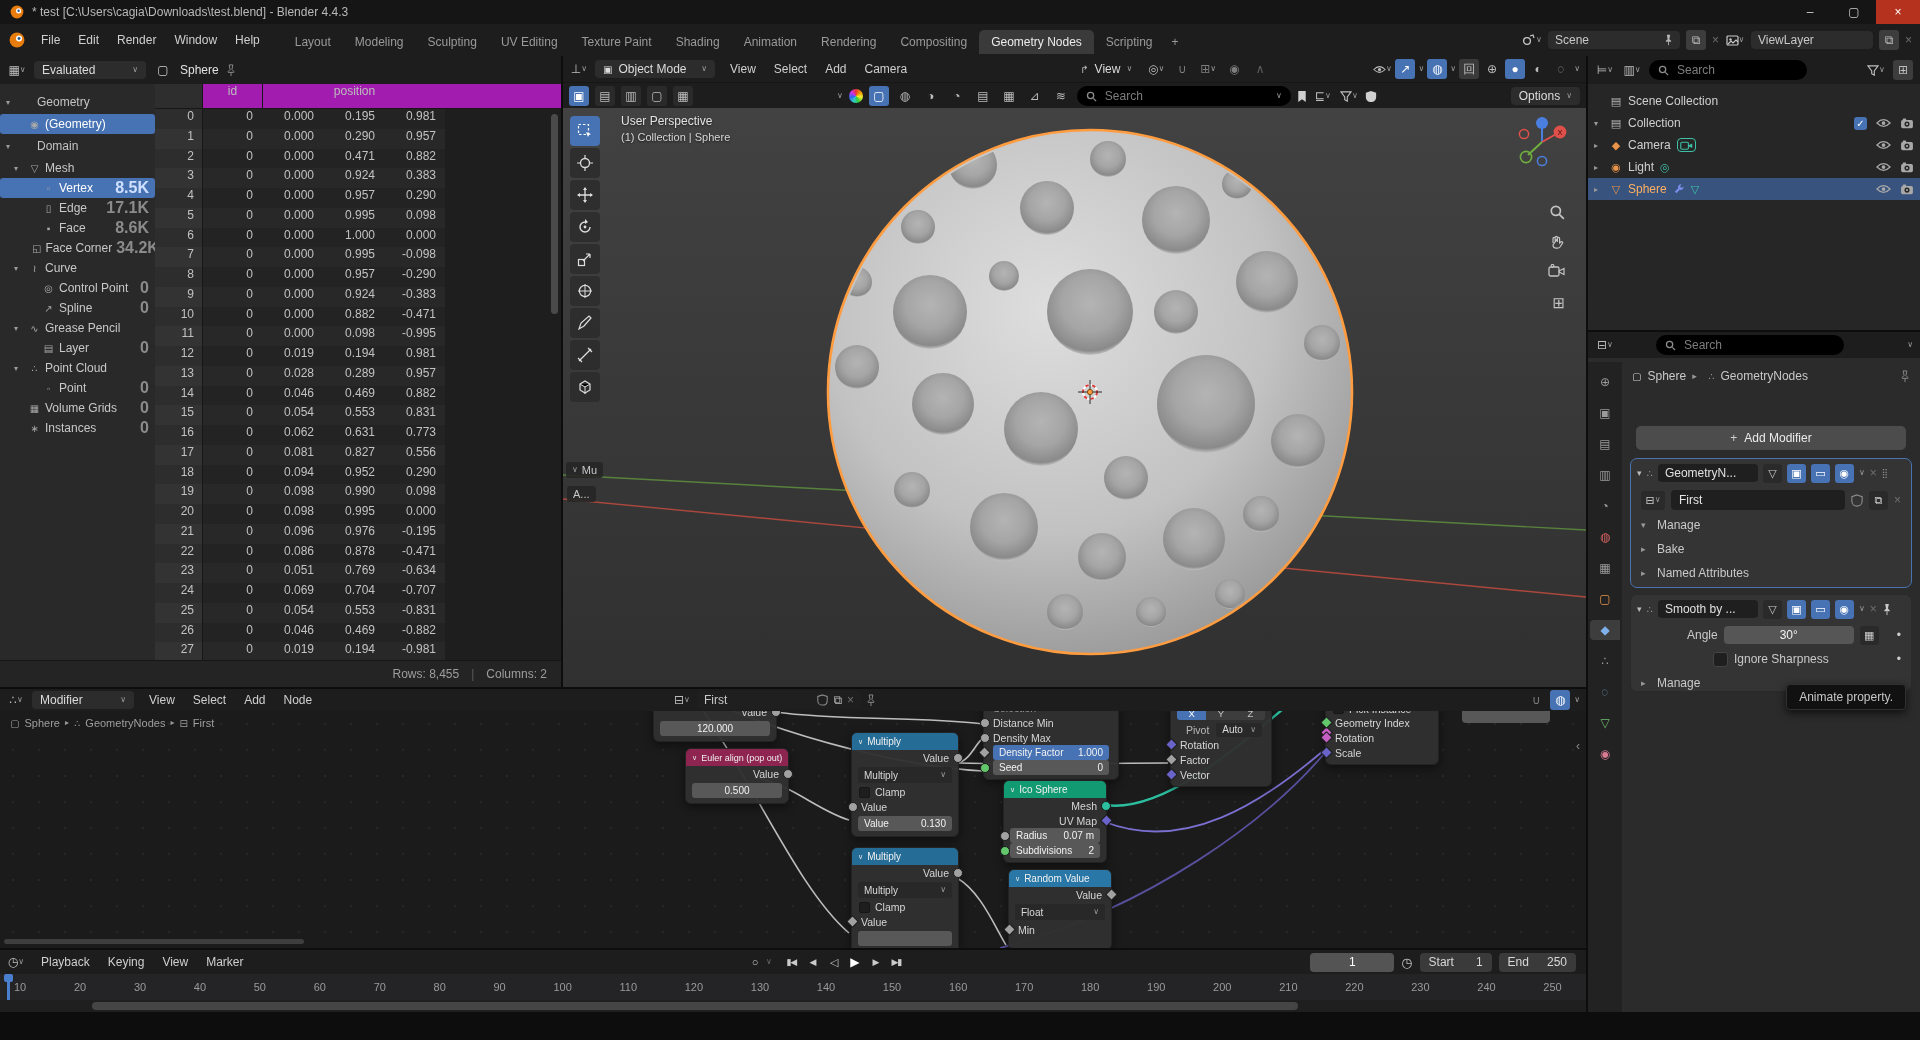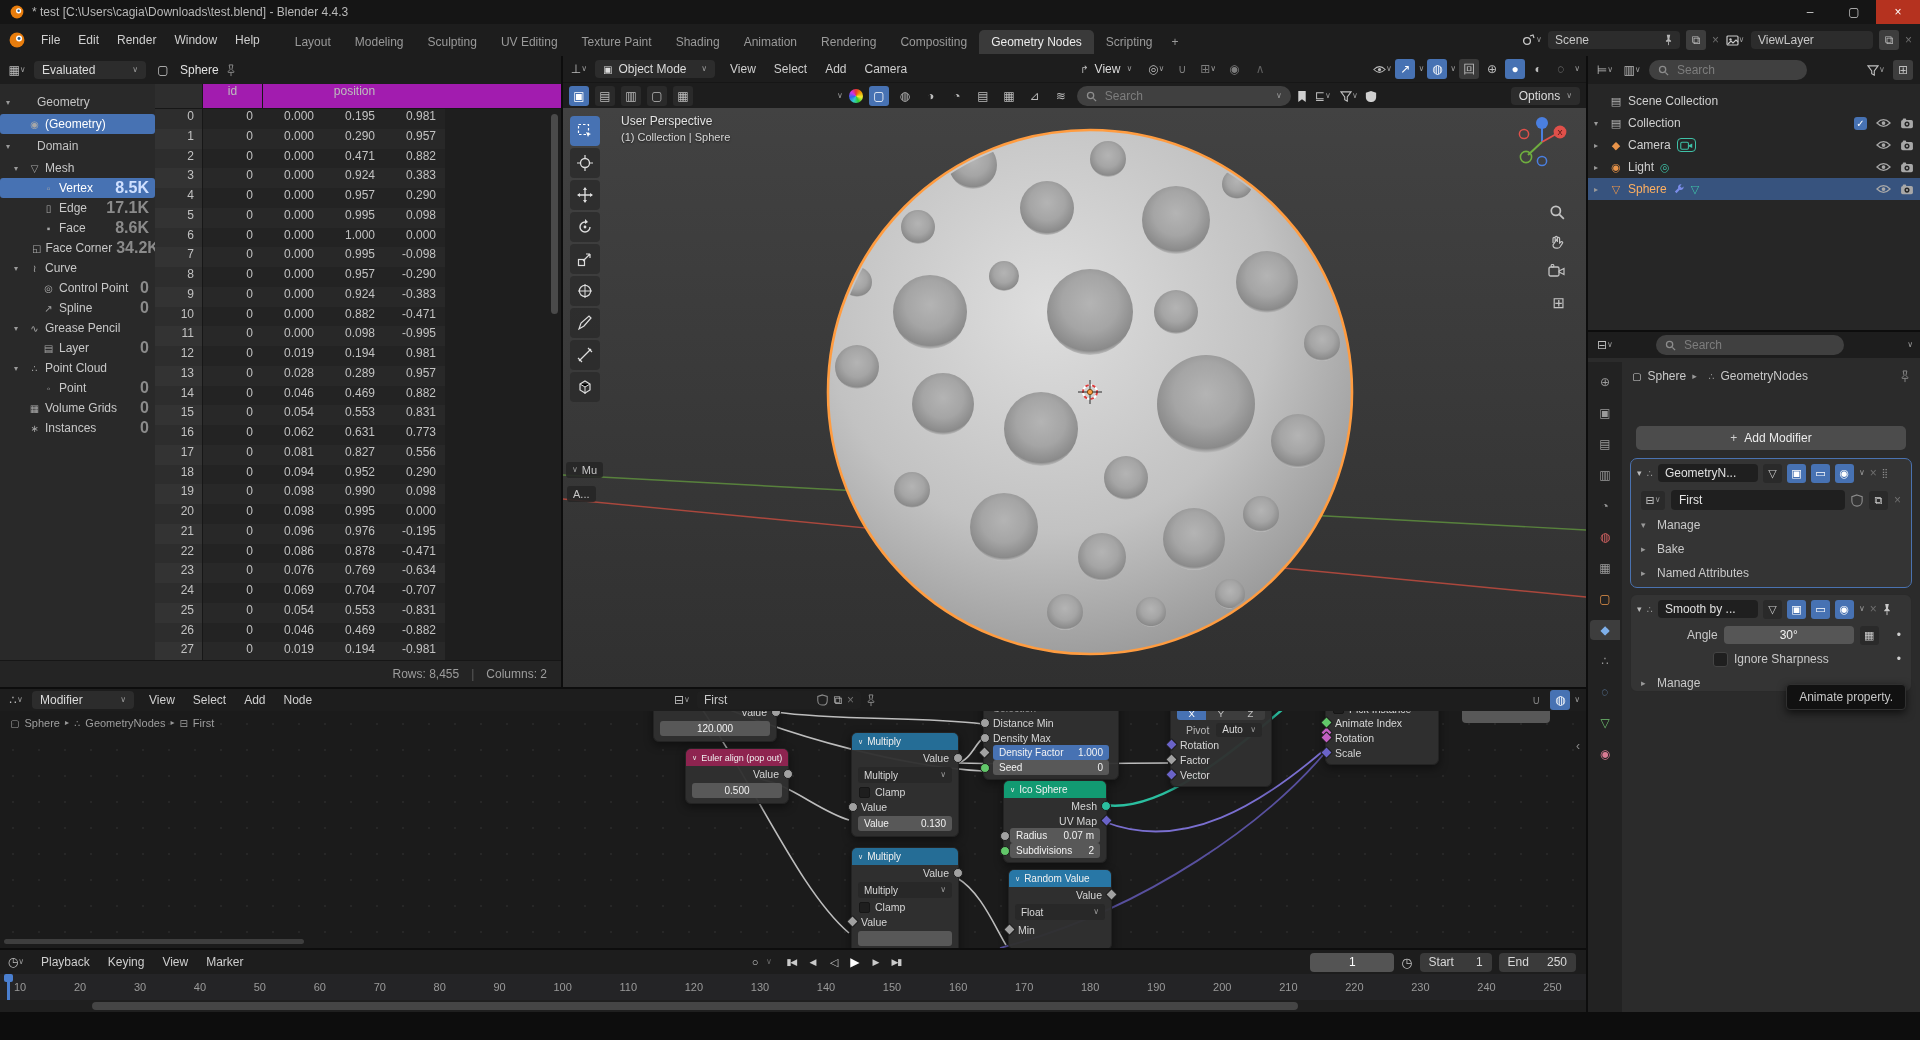--- a/index.html
+++ b/index.html
@@ -9,21 +9,21 @@
   .abs{position:absolute;}
   .flex{display:flex;align-items:center;}
   input{font-family:inherit;}
   
   .dd{background:#2c2c2c;border-radius:4px;padding:2px 8px;display:inline-flex;align-items:center;gap:6px;color:#dcdcdc;white-space:nowrap;}
   .chev{color:#9a9a9a;font-size:8px;line-height:1;}
   .menu-item{padding:3px 9px;color:#cfcfcf;white-space:nowrap;border-radius:3px;}
   .icobtn{display:inline-flex;align-items:center;justify-content:center;min-width:20px;height:20px;border-radius:3px;color:#bdbdbd;}
   .icobtn.on{background:#4772b3;color:#fff;}
   .pill{background:#2c2c2c;border-radius:4px;display:inline-flex;align-items:center;gap:5px;padding:2px 7px;}
-  .searchbox{background:#404040;border-radius:11px;display:inline-flex;align-items:center;gap:6px;padding:2px 9px;}
+  .searchbox{background:#000000;border-radius:11px;display:inline-flex;align-items:center;gap:6px;padding:2px 9px;}
   .searchbox input{background:transparent;border:none;outline:none;color:#cfcfcf;width:110px;font-size:12px;}
   .searchbox input::placeholder{color:#7d7d7d;}
   .x{color:#6f6f6f;}
   svg{display:block;}
   
   #titlebar{left:0;top:0;width:1920px;height:24px;background:#151515;display:flex;align-items:center;color:#b9b9b9;}
   #winbtns span{display:inline-flex;width:44px;height:24px;align-items:center;justify-content:center;color:#cfcfcf;}
   #winbtns .close{background:#b5321f;color:#fff;}
   
   #menubar{left:0;top:24px;width:1920px;height:32px;background:#1d1d1d;display:flex;align-items:center;padding-left:8px;box-sizing:border-box;}
@@ -564,21 +564,21 @@
             <span class="c-i">22</span>
             <span class="c-id">0</span>
             <span class="c-p">0.086</span>
             <span class="c-p">0.878</span>
             <span class="c-p">-0.471</span>
           </div>
 
           <div class="ssrow">
             <span class="c-i">23</span>
             <span class="c-id">0</span>
-            <span class="c-p">0.076</span>
+            <span class="c-p">0.051</span>
             <span class="c-p">0.769</span>
             <span class="c-p">-0.634</span>
           </div>
 
           <div class="ssrow">
             <span class="c-i">24</span>
             <span class="c-id">0</span>
             <span class="c-p">0.069</span>
             <span class="c-p">0.704</span>
             <span class="c-p">-0.707</span>
@@ -1401,21 +1401,21 @@
       </div>
 
       <div class="node" style="left:1325px;top:-10px;width:112px;border-radius:0 0 6px 6px">
         <div class="nchk" style="height:13px">
             <span class="sck l mag dia" style="left:-4.5px"></span>
             <span class="bx"></span>
             <span>Pick Instance</span>
           </div>
         <div class="nrow">
             <span class="sck l grn dia"></span>
-            <span>Animate Index</span>
+            <span>Geometry Index</span>
           </div>
         <div class="nrow">
             <span class="sck l mag dia"></span>
             <span>Rotation</span>
           </div>
         <div class="nrow" style="margin-bottom:4px">
             <span class="sck l vio dia"></span>
             <span>Scale</span>
           </div>
       </div>

